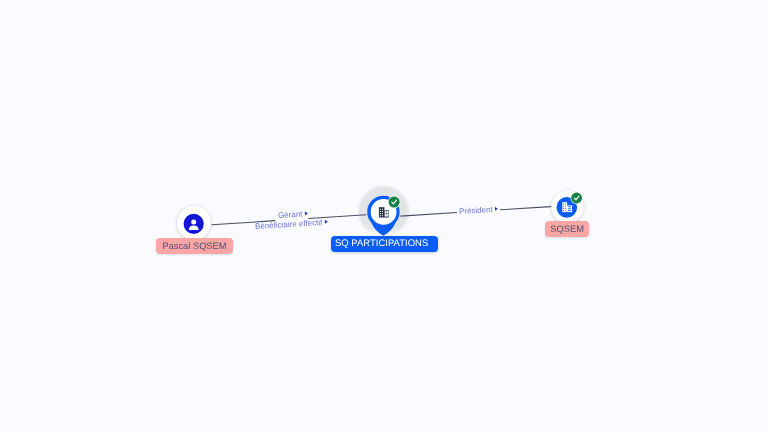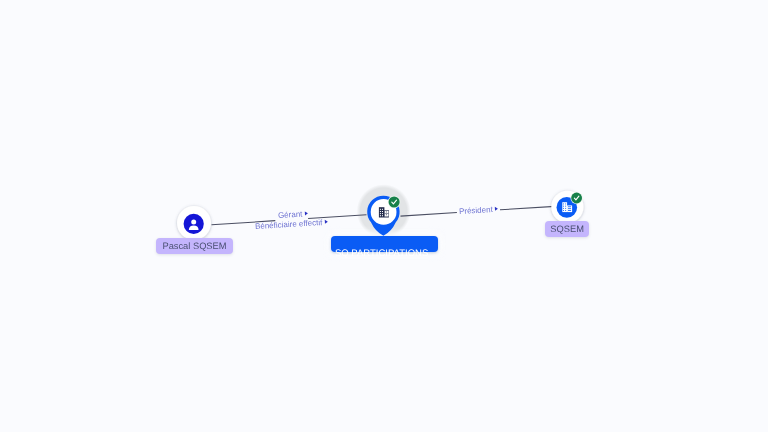--- a/index.html
+++ b/index.html
@@ -2,25 +2,25 @@
 <html><head>
 <meta charset="utf-8">
 <title>Graph</title>
 <style>
   html,body{margin:0;padding:0;}
   body{width:768px;height:432px;background:#fafbfe;overflow:hidden;
        font-family:"Liberation Sans",sans-serif;-webkit-font-smoothing:antialiased;
        text-rendering:geometricPrecision;}
   .stage{position:absolute;left:0;top:0;width:768px;height:432px;background:#fafbfe;}
   svg.layer{position:absolute;left:0;top:0;width:768px;height:432px;overflow:visible;}
-  .pill{position:absolute;border-radius:4px;background:#c4b5fd;color:#4a5072;
+  .pill{position:absolute;border-radius:4px;background:#fca5a5;color:#4a5072;
         font-size:9.3px;line-height:16px;height:16px;text-align:center;white-space:nowrap;
         box-shadow:0 1px 3px rgba(60,64,90,.14);}
   .pill.primary{background:#0a5cf5;color:#ffffff;font-size:9.5px;line-height:normal;
-        height:15.6px;padding-top:12px;box-sizing:border-box;text-align:left;
+        height:15.6px;padding-top:2px;box-sizing:border-box;text-align:left;
         text-indent:4px;box-shadow:0 1px 3px rgba(20,60,130,.26);}
   .edgelabel{position:absolute;color:#6f74d2;font-size:8px;white-space:nowrap;
         transform-origin:left center;}
   .arrow{display:inline-block;width:0;height:0;border-left:3px solid #2a33c4;
         border-top:2.1px solid transparent;border-bottom:2.1px solid transparent;
         margin-left:2.2px;vertical-align:0.6px;}
 </style>
 </head>
 <body>
 

